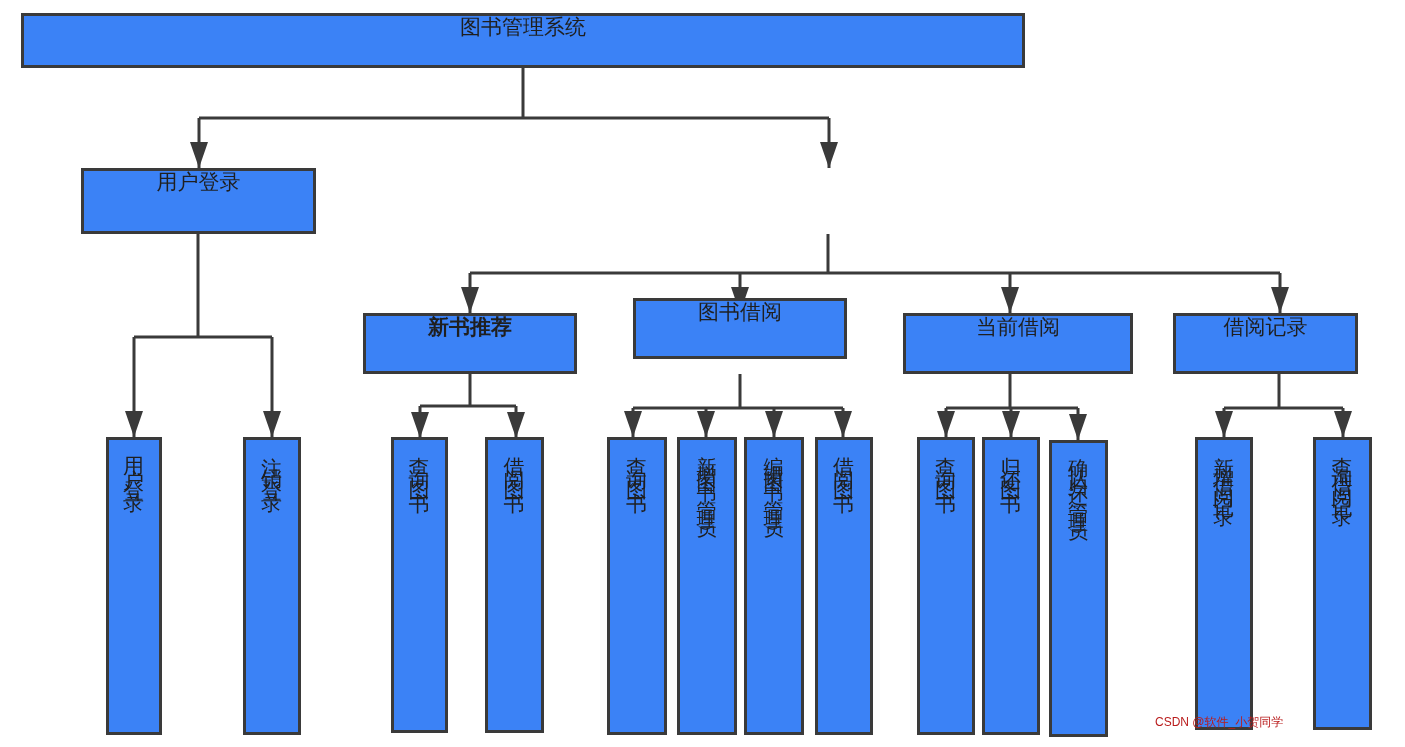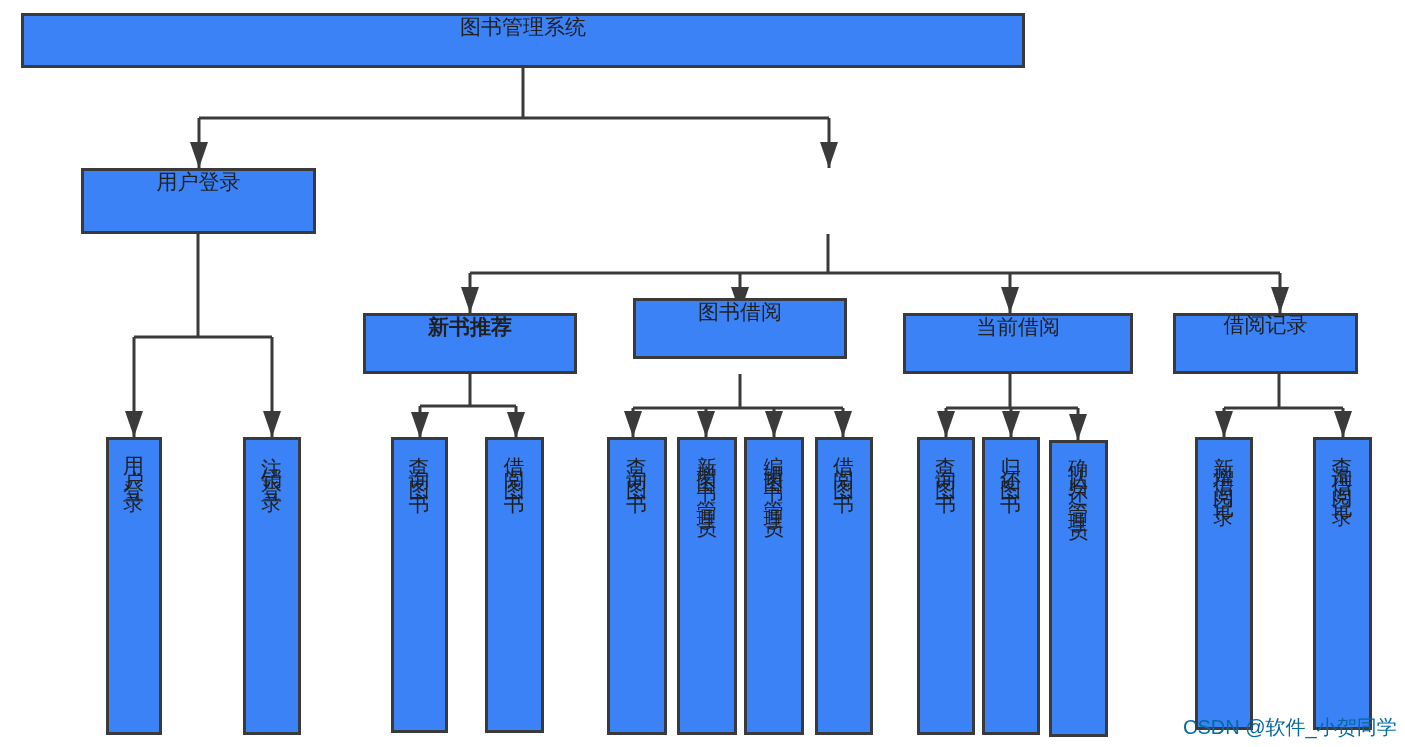--- a/index.html
+++ b/index.html
@@ -32,24 +32,24 @@
     font-size:21px;
     letter-spacing:12px;
     white-space:nowrap;
   }
   .leaf.six span{letter-spacing:10px;}
   .leaf.long span{font-size:20px;letter-spacing:9px;}
   .line{stroke:#3a3a3a;stroke-width:3;fill:none;}
   .arrow{fill:#3a3a3a;stroke:none;}
   #watermark{
     position:absolute;
-    left:1183px;top:716px;
-    font-size:20px;
+    left:1155px;top:716px;
+    font-size:12px;
     line-height:1.1;
-    color:#0369a1;
+    color:#b91c1c;
     white-space:nowrap;
     z-index:5;
   }
 </style>
 </head>
 <body>
 
 <div id="stage">
 
   <svg id="connectors" viewBox="0 0 1405 747" xmlns="http://www.w3.org/2000/svg">
@@ -105,21 +105,21 @@
 
   <div class="box" style="left:363px;top:313px;width:214px;height:61px;font-weight:bold;">
     <span>新书推荐</span>
   </div>
   <div class="box" style="left:633px;top:298px;width:214px;height:61px;">
     <span>图书借阅</span>
   </div>
   <div class="box" style="left:903px;top:313px;width:230px;height:61px;">
     <span>当前借阅</span>
   </div>
-  <div class="box" style="left:1173px;top:313px;width:185px;height:61px;font-family:Liberation Mono, monospace;">
+  <div class="box" style="left:1173px;top:313px;width:185px;height:61px;">
     <span>借阅记录</span>
   </div>
 
   <div class="box leaf" style="left:391px;top:437px;width:57px;height:296px;">
     <span>查询图书</span>
   </div>
   <div class="box leaf" style="left:485px;top:437px;width:59px;height:296px;">
     <span>借阅图书</span>
   </div>
 

